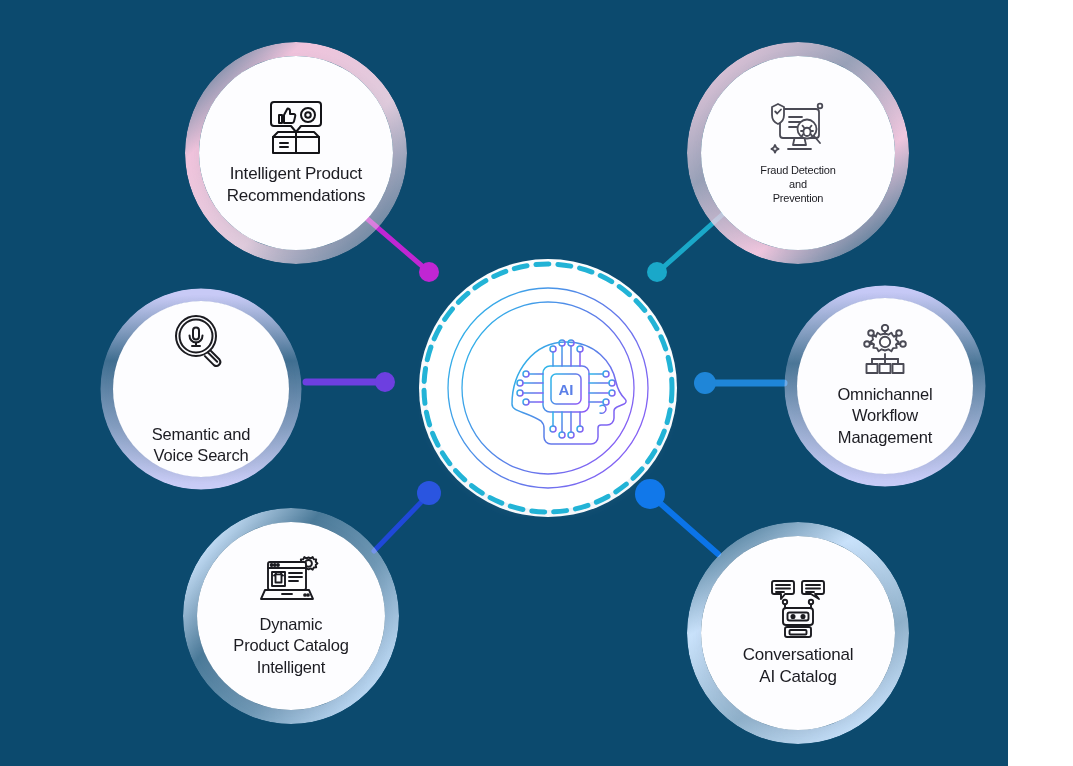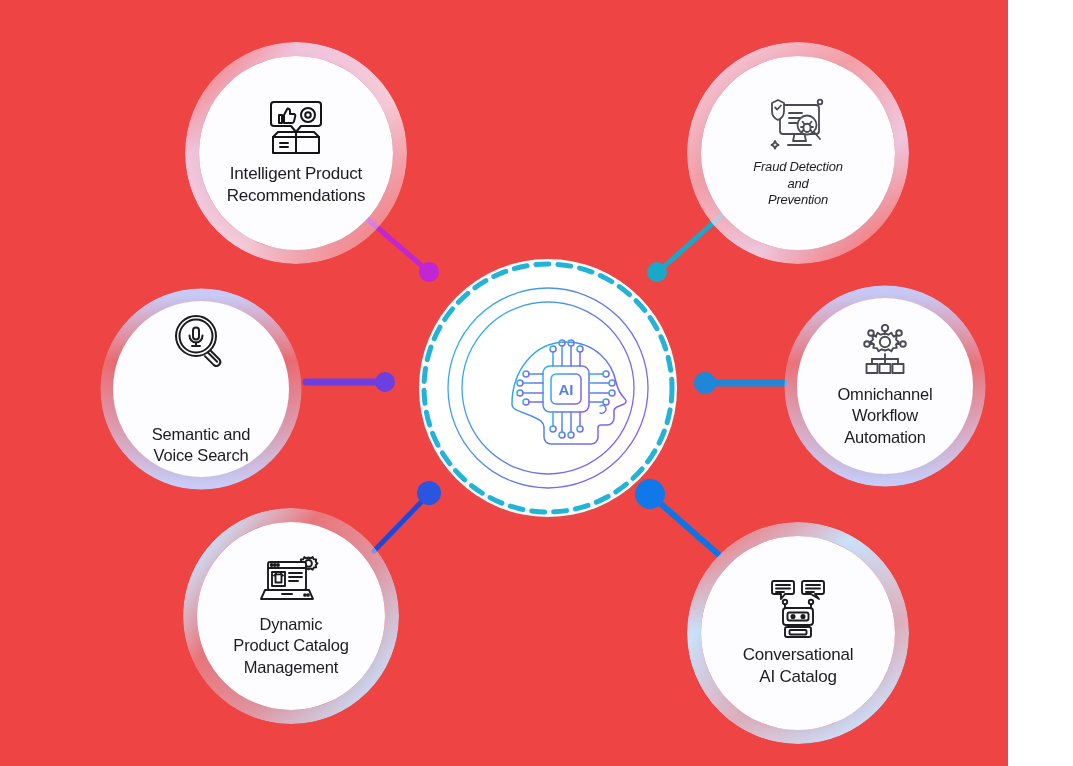--- a/index.html
+++ b/index.html
@@ -7,21 +7,21 @@
     padding: 0;
     background: #ffffff;
   }
   body {
     font-family: "Liberation Sans", sans-serif;
   }
   #stage {
     position: relative;
     width: 1008px;
     height: 766px;
-    background: #ef4444;
+    background: #0c4a6e;
     overflow: hidden;
   }
 
   
   #connectors {
     position: absolute;
     left: 0; top: 0;
     width: 1073px;
     height: 766px;
     pointer-events: none;
@@ -68,21 +68,21 @@
     padding: 0 8px;
   }
 
   
   #node-recommendations { left: 185px; top: 42px;  width: 222px; height: 222px; }
   #node-recommendations .node-inner { left: 14px; top: 14px; width: 194px; height: 194px; }
   #node-recommendations .node-label { font-size: 17px; }
 
   #node-fraud { left: 687px; top: 42px; width: 222px; height: 222px; }
   #node-fraud .node-inner { left: 14px; top: 14px; width: 194px; height: 194px; }
-  #node-fraud .node-label { font-size: 13px; font-style: italic; }
+  #node-fraud .node-label { font-size: 11px; }
 
   #node-search { left: 100px; top: 288px; width: 202px; height: 202px; }
   #node-search .node-inner { left: 13px; top: 13px; width: 176px; height: 176px; gap: 48px; }
   #node-search .node-label { font-size: 16.5px; }
 
   #node-workflow { left: 784px; top: 285px; width: 202px; height: 202px; }
   #node-workflow .node-inner { left: 13px; top: 13px; width: 176px; height: 176px; }
   #node-workflow .node-label { font-size: 16.5px; }
 
   #node-catalog { left: 183px; top: 508px; width: 216px; height: 216px; }
@@ -279,21 +279,21 @@
           <path d="M29 30v5"></path>
           <path d="M16 35h26"></path>
           <path d="M16 35v5M29 35v5M42 35v5"></path>
           <rect x="10.5" y="40" width="11" height="9"></rect>
           <rect x="23.5" y="40" width="11" height="9"></rect>
           <rect x="36.5" y="40" width="11" height="9"></rect>
         </g>
       </svg>
       <div class="node-label">Omnichannel
 Workflow
-Automation</div>
+Management</div>
     </div>
   </div>
 
   <div class="node" id="node-catalog">
     <svg class="node-ring" viewBox="0 0 216 216">
       <defs>
         <linearGradient id="ringBlue1" x1="0.05" y1="0.15" x2="0.95" y2="0.9">
           <stop offset="0%" stop-color="#c9e2fb" stop-opacity="1"></stop>
           <stop offset="30%" stop-color="#dceafd" stop-opacity="0.3"></stop>
           <stop offset="62%" stop-color="#d3e6fc" stop-opacity="0.5"></stop>
@@ -317,21 +317,21 @@
           <path d="M14 21.5l1.5-1M23 21.5l-1.5-1M15.5 20.5v8h6v-8"></path>
           <path d="M29 19h13M29 23h13M29 27h9"></path>
           <path d="M5 36h44l4 9H1z"></path>
           <path d="M22 40h10"></path>
           <circle cx="45" cy="41" r="0.9"></circle>
           <circle cx="48" cy="41" r="0.9"></circle>
         </g>
       </svg>
       <div class="node-label">Dynamic
 Product Catalog
-Management</div>
+Intelligent</div>
     </div>
   </div>
 
   <div class="node" id="node-chatbots">
     <svg class="node-ring" viewBox="0 0 222 222">
       <defs>
         <linearGradient id="ringBlue2" x1="0.2" y1="0" x2="0.8" y2="1">
           <stop offset="0%" stop-color="#dbeafd" stop-opacity="0.35"></stop>
           <stop offset="28%" stop-color="#c9e2fb" stop-opacity="1"></stop>
           <stop offset="68%" stop-color="#d6e8fc" stop-opacity="0.65"></stop>

